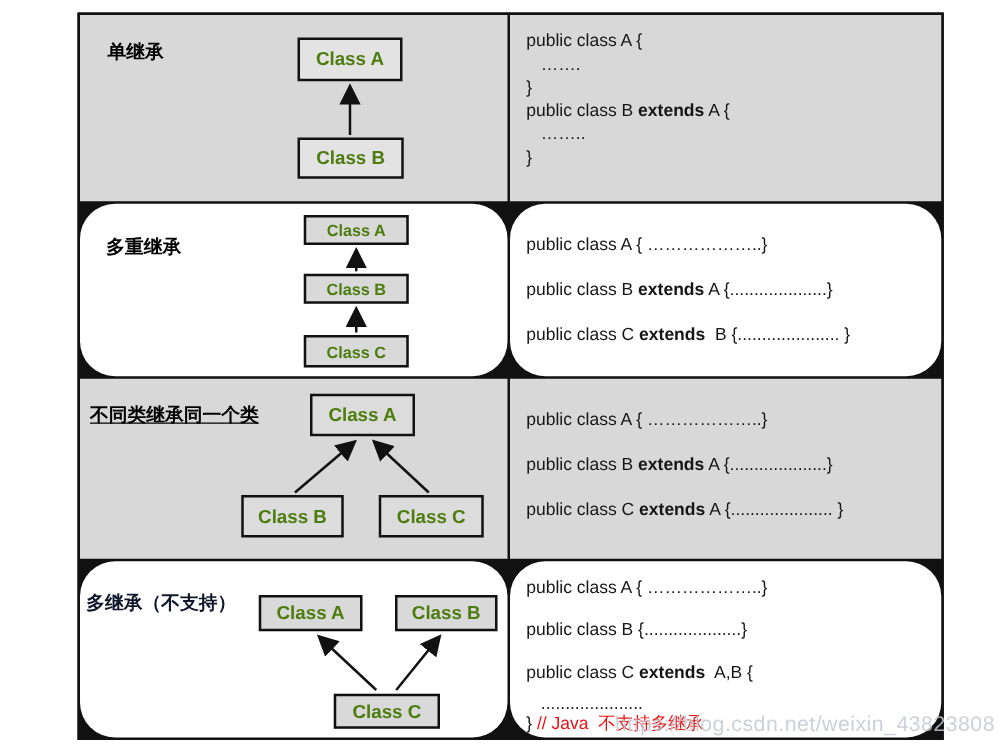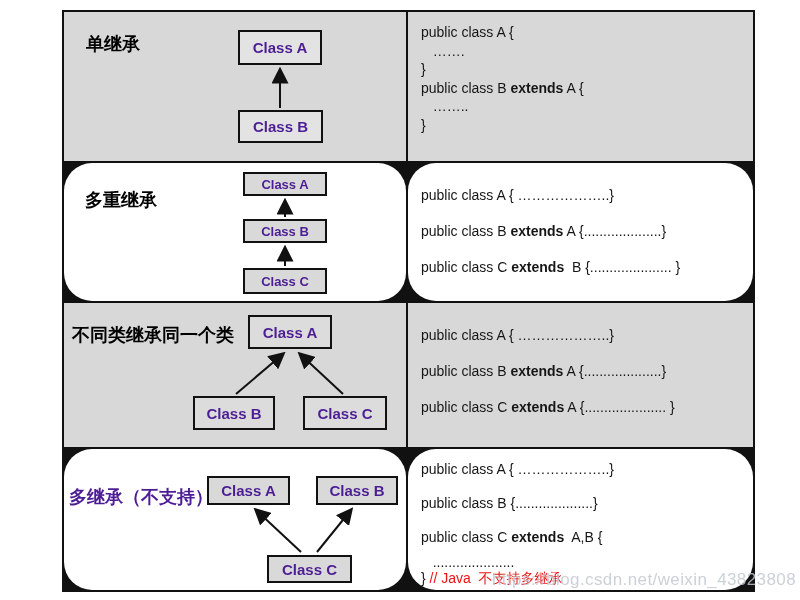--- a/index.html
+++ b/index.html
@@ -4,27 +4,27 @@
 <style>
   html,body{margin:0;padding:0;width:800px;height:600px;background:#ffffff;overflow:hidden;
     font-family:"Liberation Sans","DejaVu Sans",sans-serif;}
   .stage{position:relative;width:800px;height:600px;}
   .table{position:absolute;left:62px;top:10px;width:693px;height:582px;box-sizing:border-box;
     border:2px solid #111;background:#111;display:grid;
     grid-template-columns:342px 345px;grid-template-rows:149px 138px 144px 141px;gap:2px;}
   .cell{position:relative;overflow:hidden;}
   .gray{background:#d8d8d8;}
   .white{background:#ffffff;border-radius:28px;}
-  .row-label{position:absolute;font-size:18px;font-weight:bold;color:#000;white-space:nowrap;}
+  .row-label{position:absolute;font-size:15px;font-weight:bold;color:#000;white-space:nowrap;}
   .r1 .row-label{left:22px;top:20px;}
   .r2 .row-label{left:21px;top:25px;}
-  .r3 .row-label{left:8px;top:20px;}
-  .r4 .row-label{left:5px;top:36px;color:#4c1d95;}
+  .r3 .row-label{left:8px;top:20px;text-decoration:underline;}
+  .r4 .row-label{left:5px;top:24px;color:#0f172a;}
   .node{position:absolute;box-sizing:border-box;border:2px solid #111;background:#d9d9d9;
-    display:flex;align-items:center;justify-content:center;font-weight:bold;font-size:15px;color:#4c1d95;
+    display:flex;align-items:center;justify-content:center;font-weight:bold;font-size:15px;color:#4d7c0f;
     white-space:nowrap;}
   .r1 .node{background:#e3e3e3;}
   .r2 .node{font-size:13px;}
   .r3 .node{background:#dcdcdc;}
   .arrows{position:absolute;left:0;top:0;}
   .arrows line{stroke:#111;stroke-width:2;}
   .code{font-size:14px;color:#161616;white-space:pre;padding-left:13px;}
   .code b{font-weight:bold;text-align:center;}
   .r1cell .code{padding-top:11px;}
   .r1cell .code-line{line-height:18.5px;}

